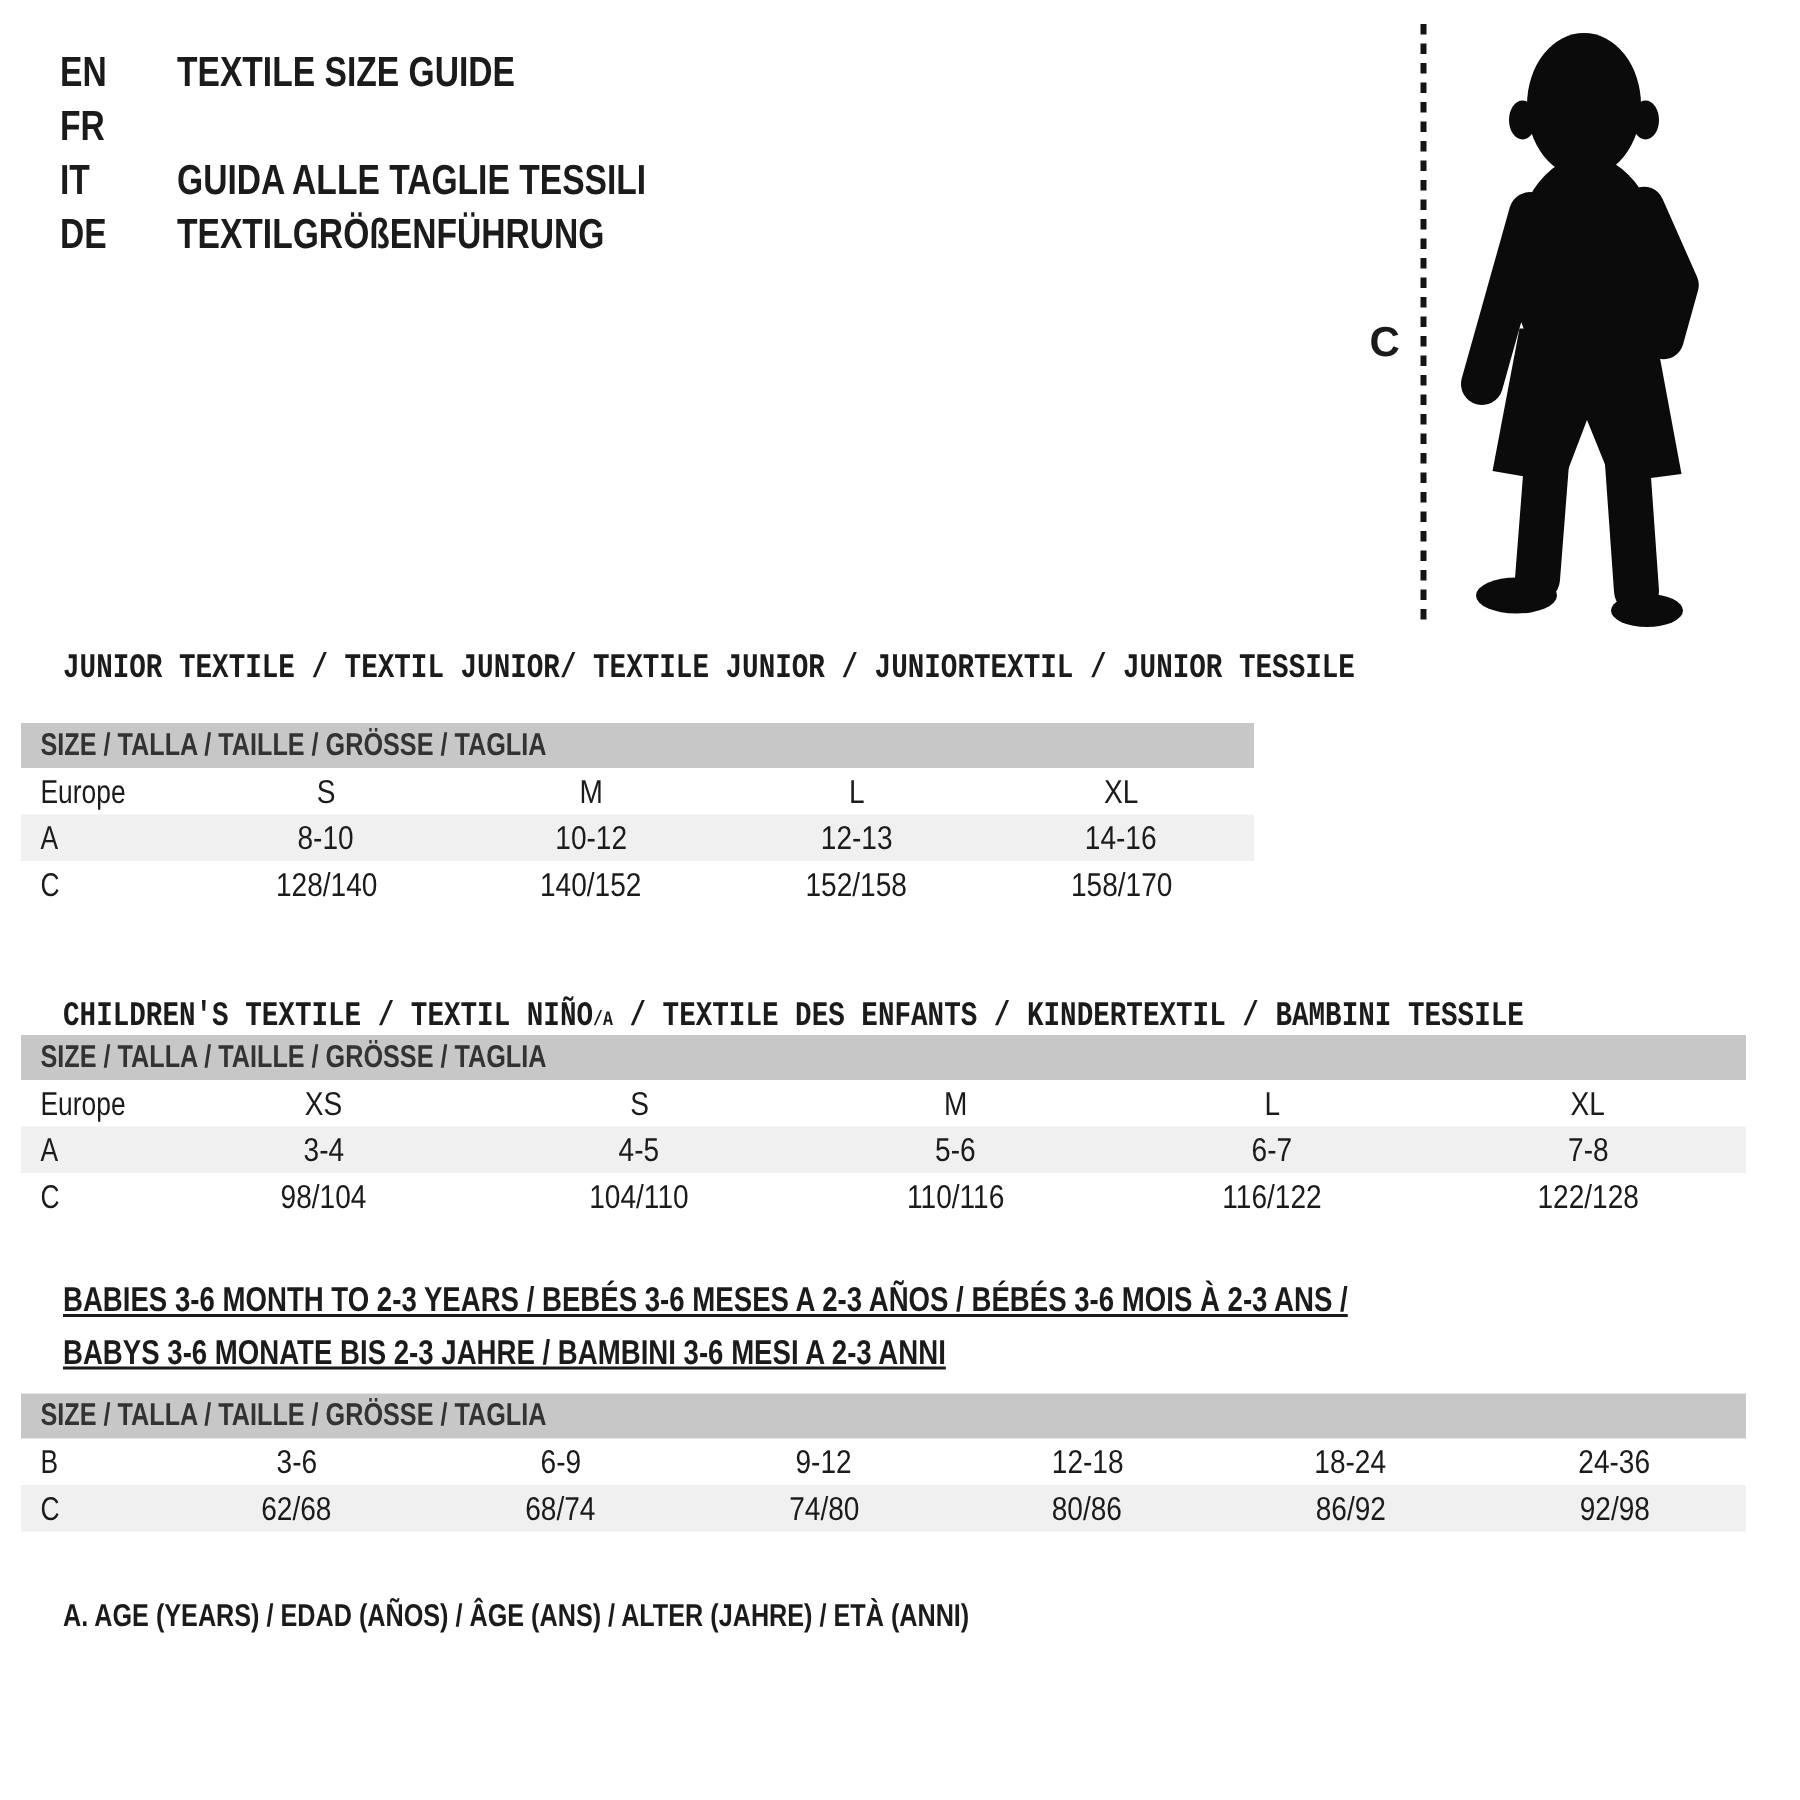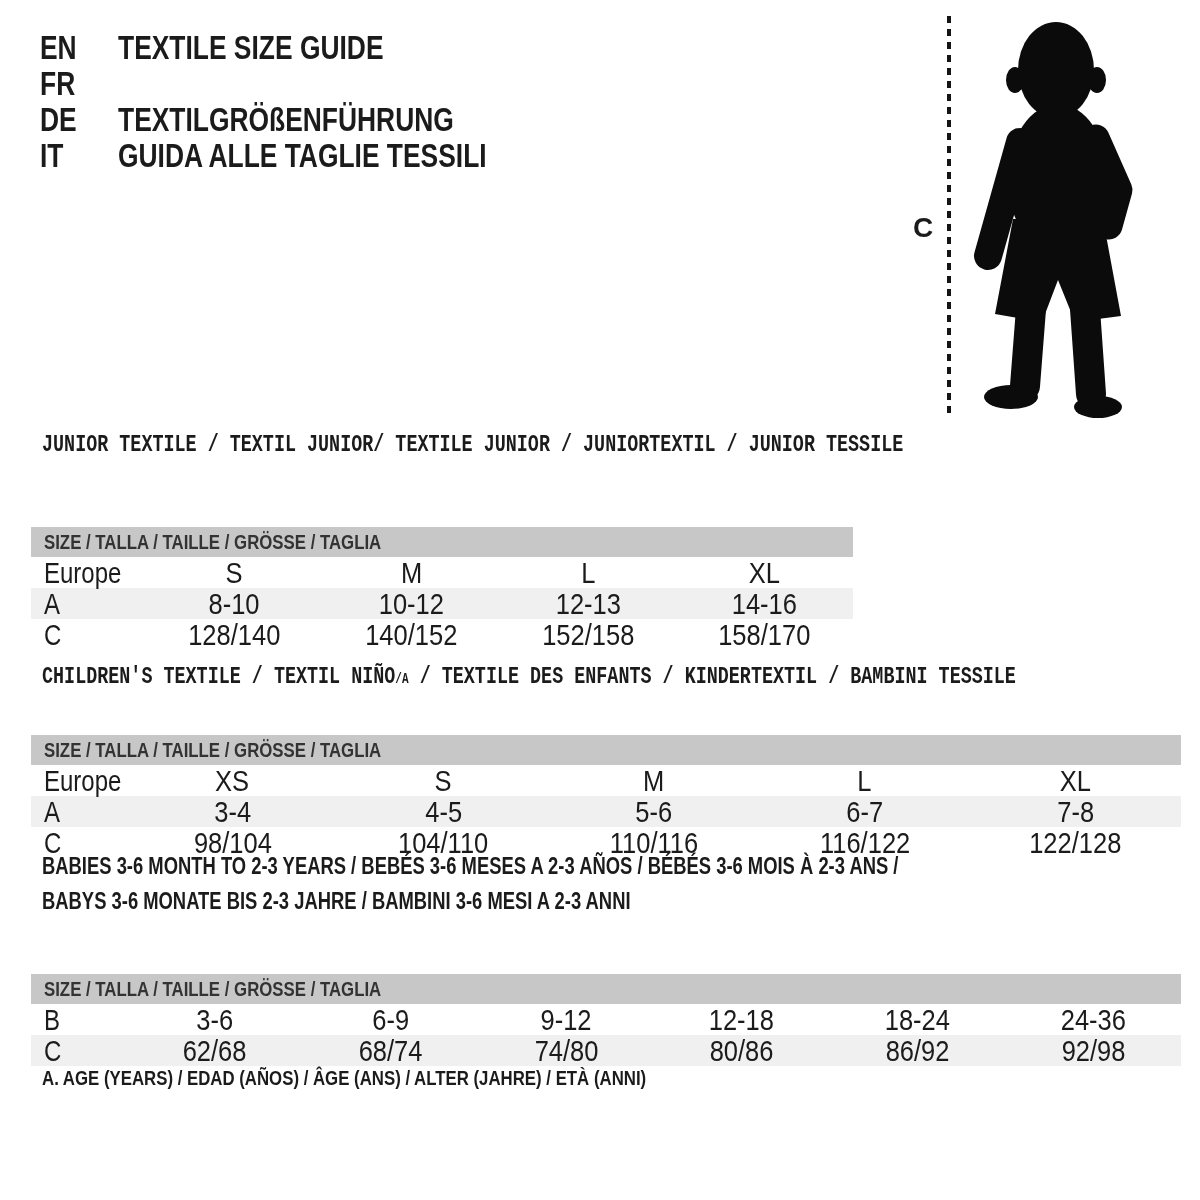--- a/index.html
+++ b/index.html
@@ -4,40 +4,40 @@
 <style>
   html,body{margin:0;padding:0;background:#fff;}
   .page{position:relative;width:1200px;height:1200px;background:#ffffff;overflow:hidden;
         font-family:"Liberation Sans",sans-serif;color:#1b1b1b;}
   
   .cx{display:inline-block;transform:scaleX(0.80);transform-origin:0 50%;white-space:nowrap;}
   .cxc{display:inline-block;transform:scaleX(0.85);transform-origin:50% 50%;white-space:nowrap;}
 
   
   .langs{position:absolute;left:40px;top:30px;}
-  .lang-row{display:flex;height:36px;align-items:center;font-weight:bold;font-size:33px;}
+  .lang-row{display:flex;height:36px;align-items:center;font-weight:bold;font-size:28px;}
   .lang-code{flex:none;width:78px;}
   .lang-title{flex:none;}
 
   
   .dash-line{position:absolute;left:946px;top:16px;}
   .cmark{position:absolute;left:913px;top:212px;font-weight:bold;font-size:28px;}
   .baby{position:absolute;left:963px;top:14px;}
 
   
   .sec-title{position:absolute;left:42px;font-weight:bold;font-size:23px;height:26px;display:flex;align-items:center;font-family:Liberation Mono, monospace;}
   .sub-sm{font-size:0.6em;}
   .two-line{position:absolute;left:42px;top:849px;font-weight:bold;font-size:23px;line-height:35px;}
-  .two-line .tl{height:35px;display:flex;align-items:center;}
-
-  
-  .tbl{position:absolute;left:31px;margin-top:45px;}
+  .two-line .tl{height:35px;display:flex;align-items:center;text-decoration:underline;}
+
+  
+  .tbl{position:absolute;left:14px;}
   .bar{height:30px;background:#c7c7c7;display:flex;align-items:center;padding-left:13px;
        box-sizing:border-box;font-weight:bold;font-size:21px;color:#333333;}
-  .trow{height:31px;display:flex;align-items:center;font-size:30px;}
+  .trow{height:31px;display:flex;align-items:center;font-size:22px;}
   .trow.shade{background:#f0f0f0;}
   .lbl{flex:none;padding-left:13px;box-sizing:border-box;display:flex;align-items:center;}
   .val{flex:1 1 0;display:flex;justify-content:center;align-items:center;}
   .w-junior{width:822px;}
   .w-wide{width:1150px;}
   .lbl-junior{width:115px;}
   .lbl-wide{width:96px;}
 
   
   .notes{position:absolute;left:42px;top:1066px;font-weight:bold;font-size:21px;}
@@ -50,26 +50,26 @@
 
   <div class="langs">
     <div class="lang-row">
       <span class="lang-code"><span class="cx">EN</span></span>
       <span class="lang-title"><span class="cx">TEXTILE SIZE GUIDE</span></span>
     </div>
     <div class="lang-row">
       <span class="lang-code"><span class="cx">FR</span></span>
     </div>
     <div class="lang-row">
+      <span class="lang-code"><span class="cx">IT</span></span>
+      <span class="lang-title"><span class="cx">GUIDA ALLE TAGLIE TESSILI</span></span>
+    </div>
+    <div class="lang-row">
       <span class="lang-code"><span class="cx">DE</span></span>
       <span class="lang-title"><span class="cx">TEXTILGRÖßENFÜHRUNG</span></span>
-    </div>
-    <div class="lang-row">
-      <span class="lang-code"><span class="cx">IT</span></span>
-      <span class="lang-title"><span class="cx">GUIDA ALLE TAGLIE TESSILI</span></span>
     </div>
   </div>
 
   <svg class="dash-line" width="6" height="400" viewBox="0 0 6 400">
     <line x1="3" y1="0" x2="3" y2="400" stroke="#141414" stroke-width="4" stroke-dasharray="7 6"></line>
   </svg>
   <div class="cmark">C</div>
   <svg class="baby" width="185" height="406" viewBox="0 0 185 406">
     <g fill="#0b0b0b" stroke="none">
       <ellipse cx="52" cy="66" rx="9" ry="13"></ellipse>

